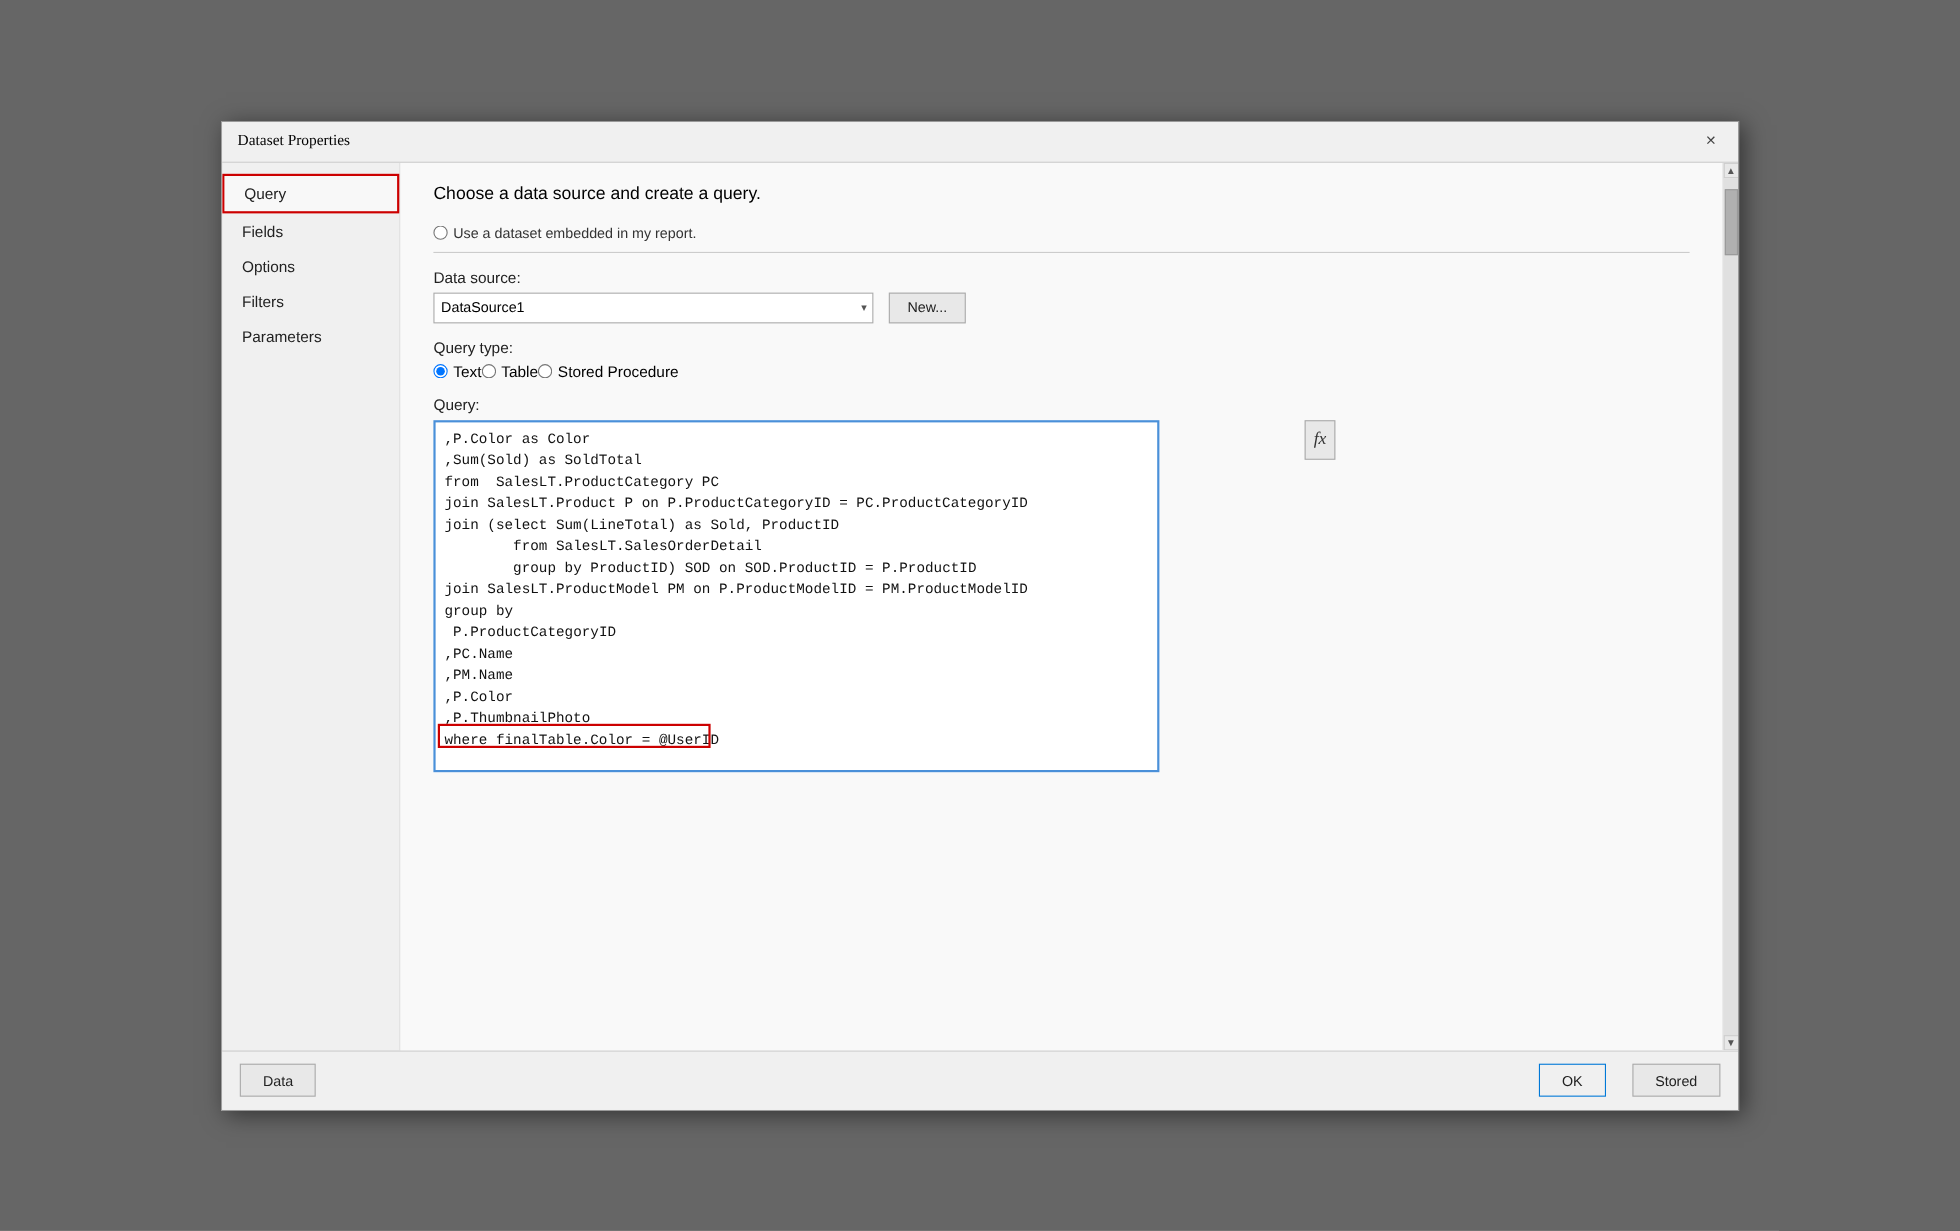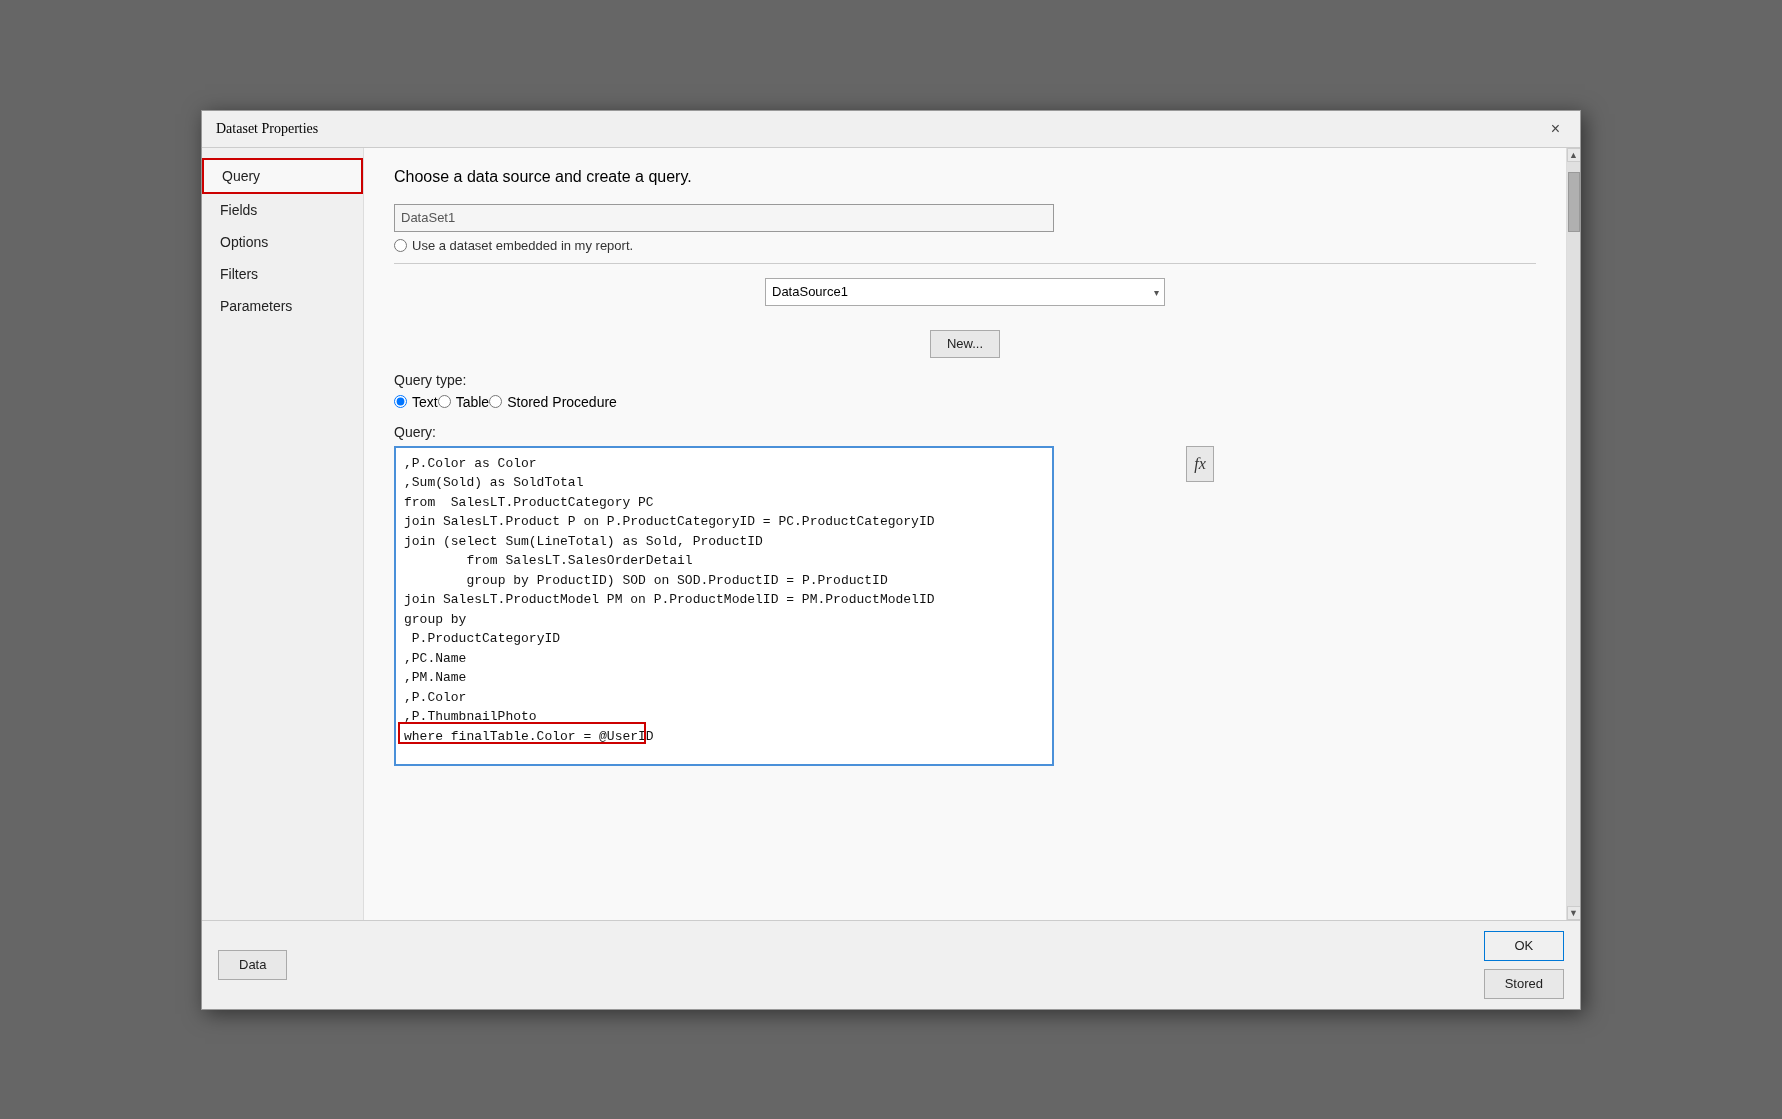--- a/index.html
+++ b/index.html
@@ -123,23 +123,22 @@
     }
     .label-text {
       font-size: 14px;
       color: #222;
       margin-bottom: 6px;
       margin-top: 14px;
     }
     .data-source-row {
       display: flex;
       align-items: center;
-      gap: 24px;
+      gap: 14px;
       margin-bottom: 4px;
-      flex-direction: column;
     }
     .select-wrapper {
       position: relative;
       width: 400px;
     }
     .select-wrapper select {
       width: 100%;
       height: 28px;
       border: 1px solid #aaa;
       background: #fff;
@@ -218,22 +217,21 @@
       background: #f0f0f0;
       padding: 10px 16px;
       display: flex;
       align-items: center;
       justify-content: space-between;
       min-height: 54px;
     }
     .footer-left { }
     .footer-right {
       display: flex;
-      gap: 8px;
-      flex-direction: column;
+      gap: 24px;
     }
     .help-btn, .ok-btn, .cancel-btn {
       height: 30px;
       padding: 0 20px;
       border: 1px solid #aaa;
       background: #e8e8e8;
       font-size: 13px;
       cursor: pointer;
       color: #222;
     }
@@ -310,33 +308,31 @@
       <div class="sidebar-item">
         <span>Parameters</span>
       </div>
     </div>
 
     <div class="main-content">
       <div style="display:flex; flex:1; overflow:hidden;">
         <div class="main-scroll-area">
           <div class="page-title">Choose a data source and create a query.</div>
 
-          <div class="dataset-name-row">
-            <input type="text" class="dataset-name-input" value="DataSet1" style="">
-          </div>
 
           <div class="radio-group-row">
             <label class="radio-label">
               <input type="radio" name="dataset-type" style="">
               <span>Use a dataset embedded in my report.</span>
             </label>
           </div>
 
           <hr class="section-separator">
 
+          <div class="label-text">Data source:</div>
           <div class="data-source-row">
             <div class="select-wrapper">
               <select>
                 <option>DataSource1</option>
               </select>
               <span class="select-arrow">▾</span>
             </div>
             <button class="new-btn">New...</button>
           </div>
 

